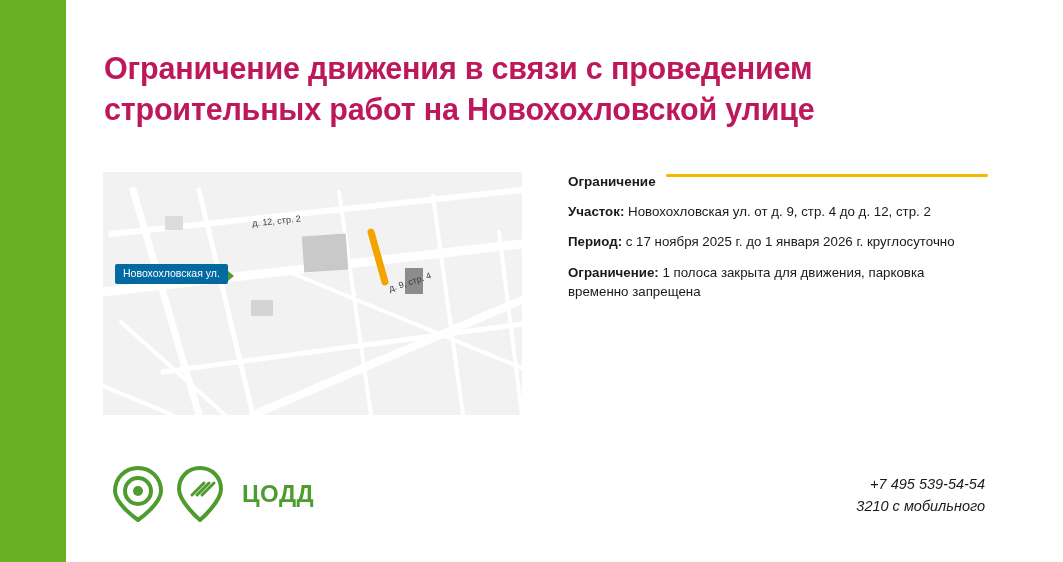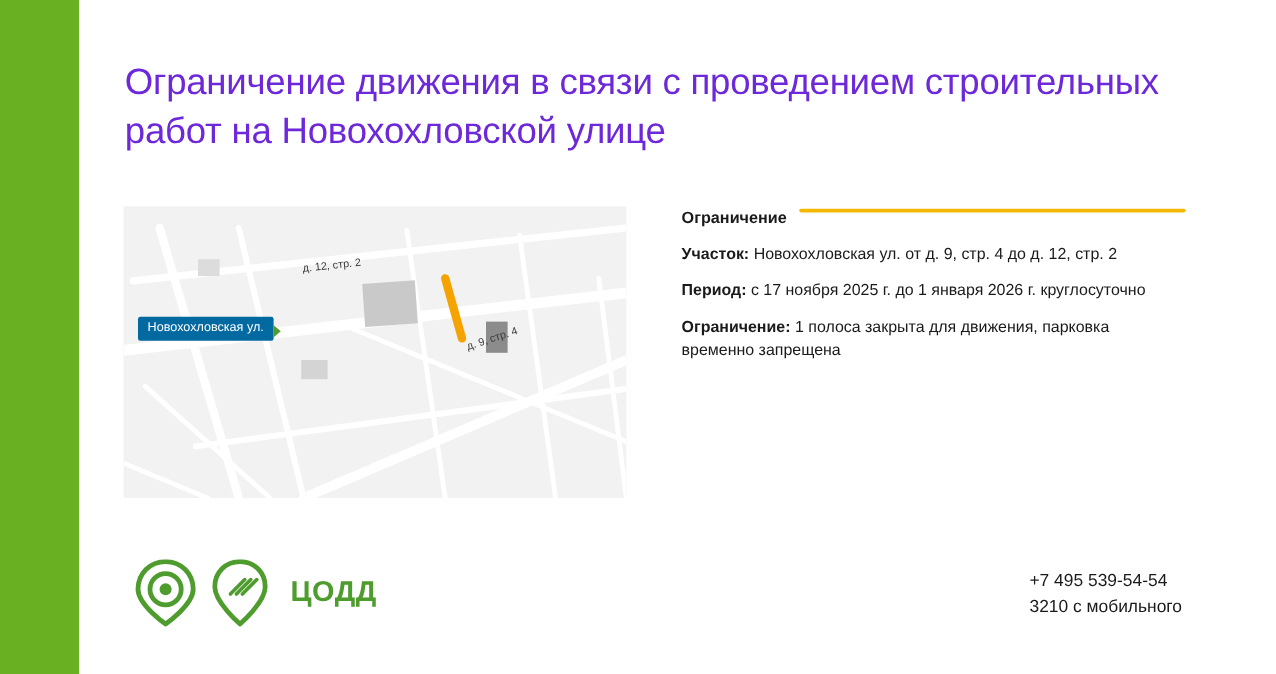--- a/index.html
+++ b/index.html
@@ -24,23 +24,23 @@
     height: 562px;
     background: #6ab023;
   }
   
   .title {
     position: absolute;
     left: 104px;
     top: 48px;
     width: 880px;
     font-size: 30.5px;
-    font-weight: normal;
+    font-weight: bold;
     line-height: 1.33;
-    color: #6d28d9;
+    color: #be185d;
     letter-spacing: -0.2px;
   }
   
   .map-card {
     position: absolute;
     left: 103px;
     top: 172px;
     width: 419px;
     height: 243px;
     background: #f2f2f2;
@@ -135,21 +135,21 @@
   .contacts {
     position: absolute;
     right: 78px;
     top: 474px;
     display: flex;
     gap: 26px;
     font-size: 14.5px;
     color: #1a1a1a;
     line-height: 1.5;
   }
-  .contacts .col { text-align: left; }
+  .contacts .col { text-align: right; font-style: italic; }
   .contacts .col.right { }
 </style>
 </head>
 <body>
 
 <div class="poster">
 
   <div class="green-bar"></div>
 
   <div class="title">Ограничение движения в связи с проведением строительных работ на Новохохловской улице</div>

